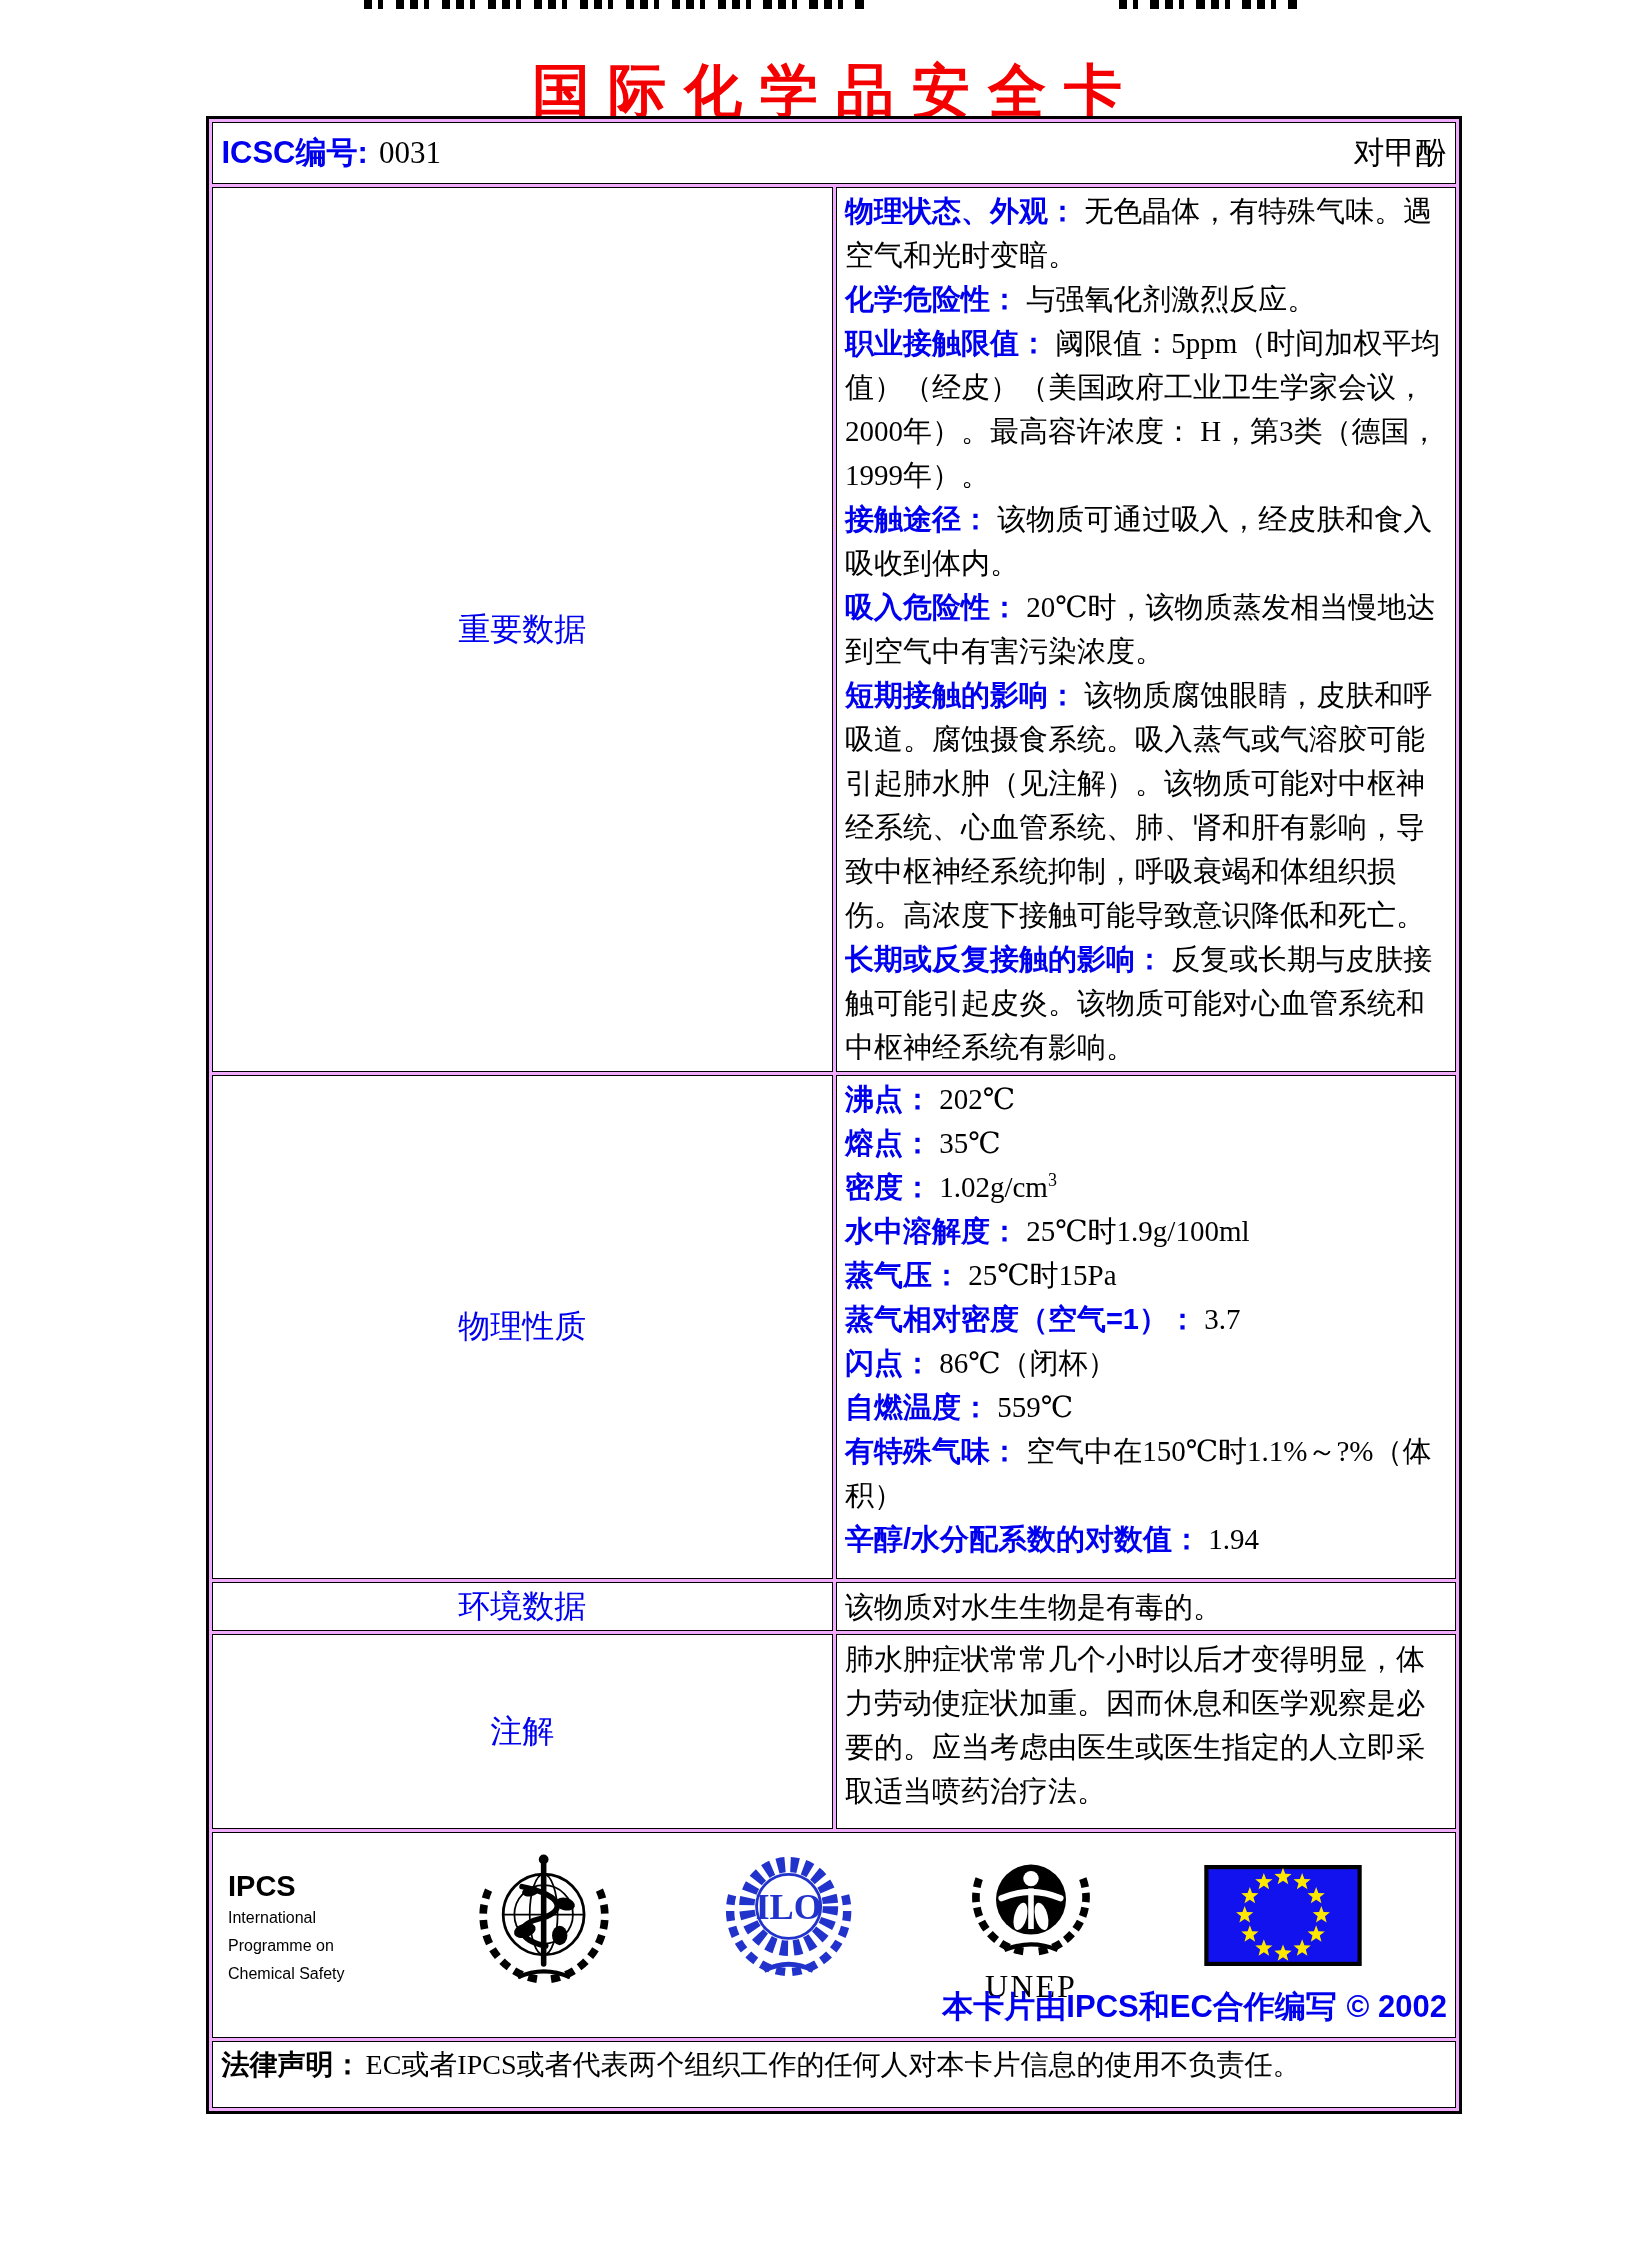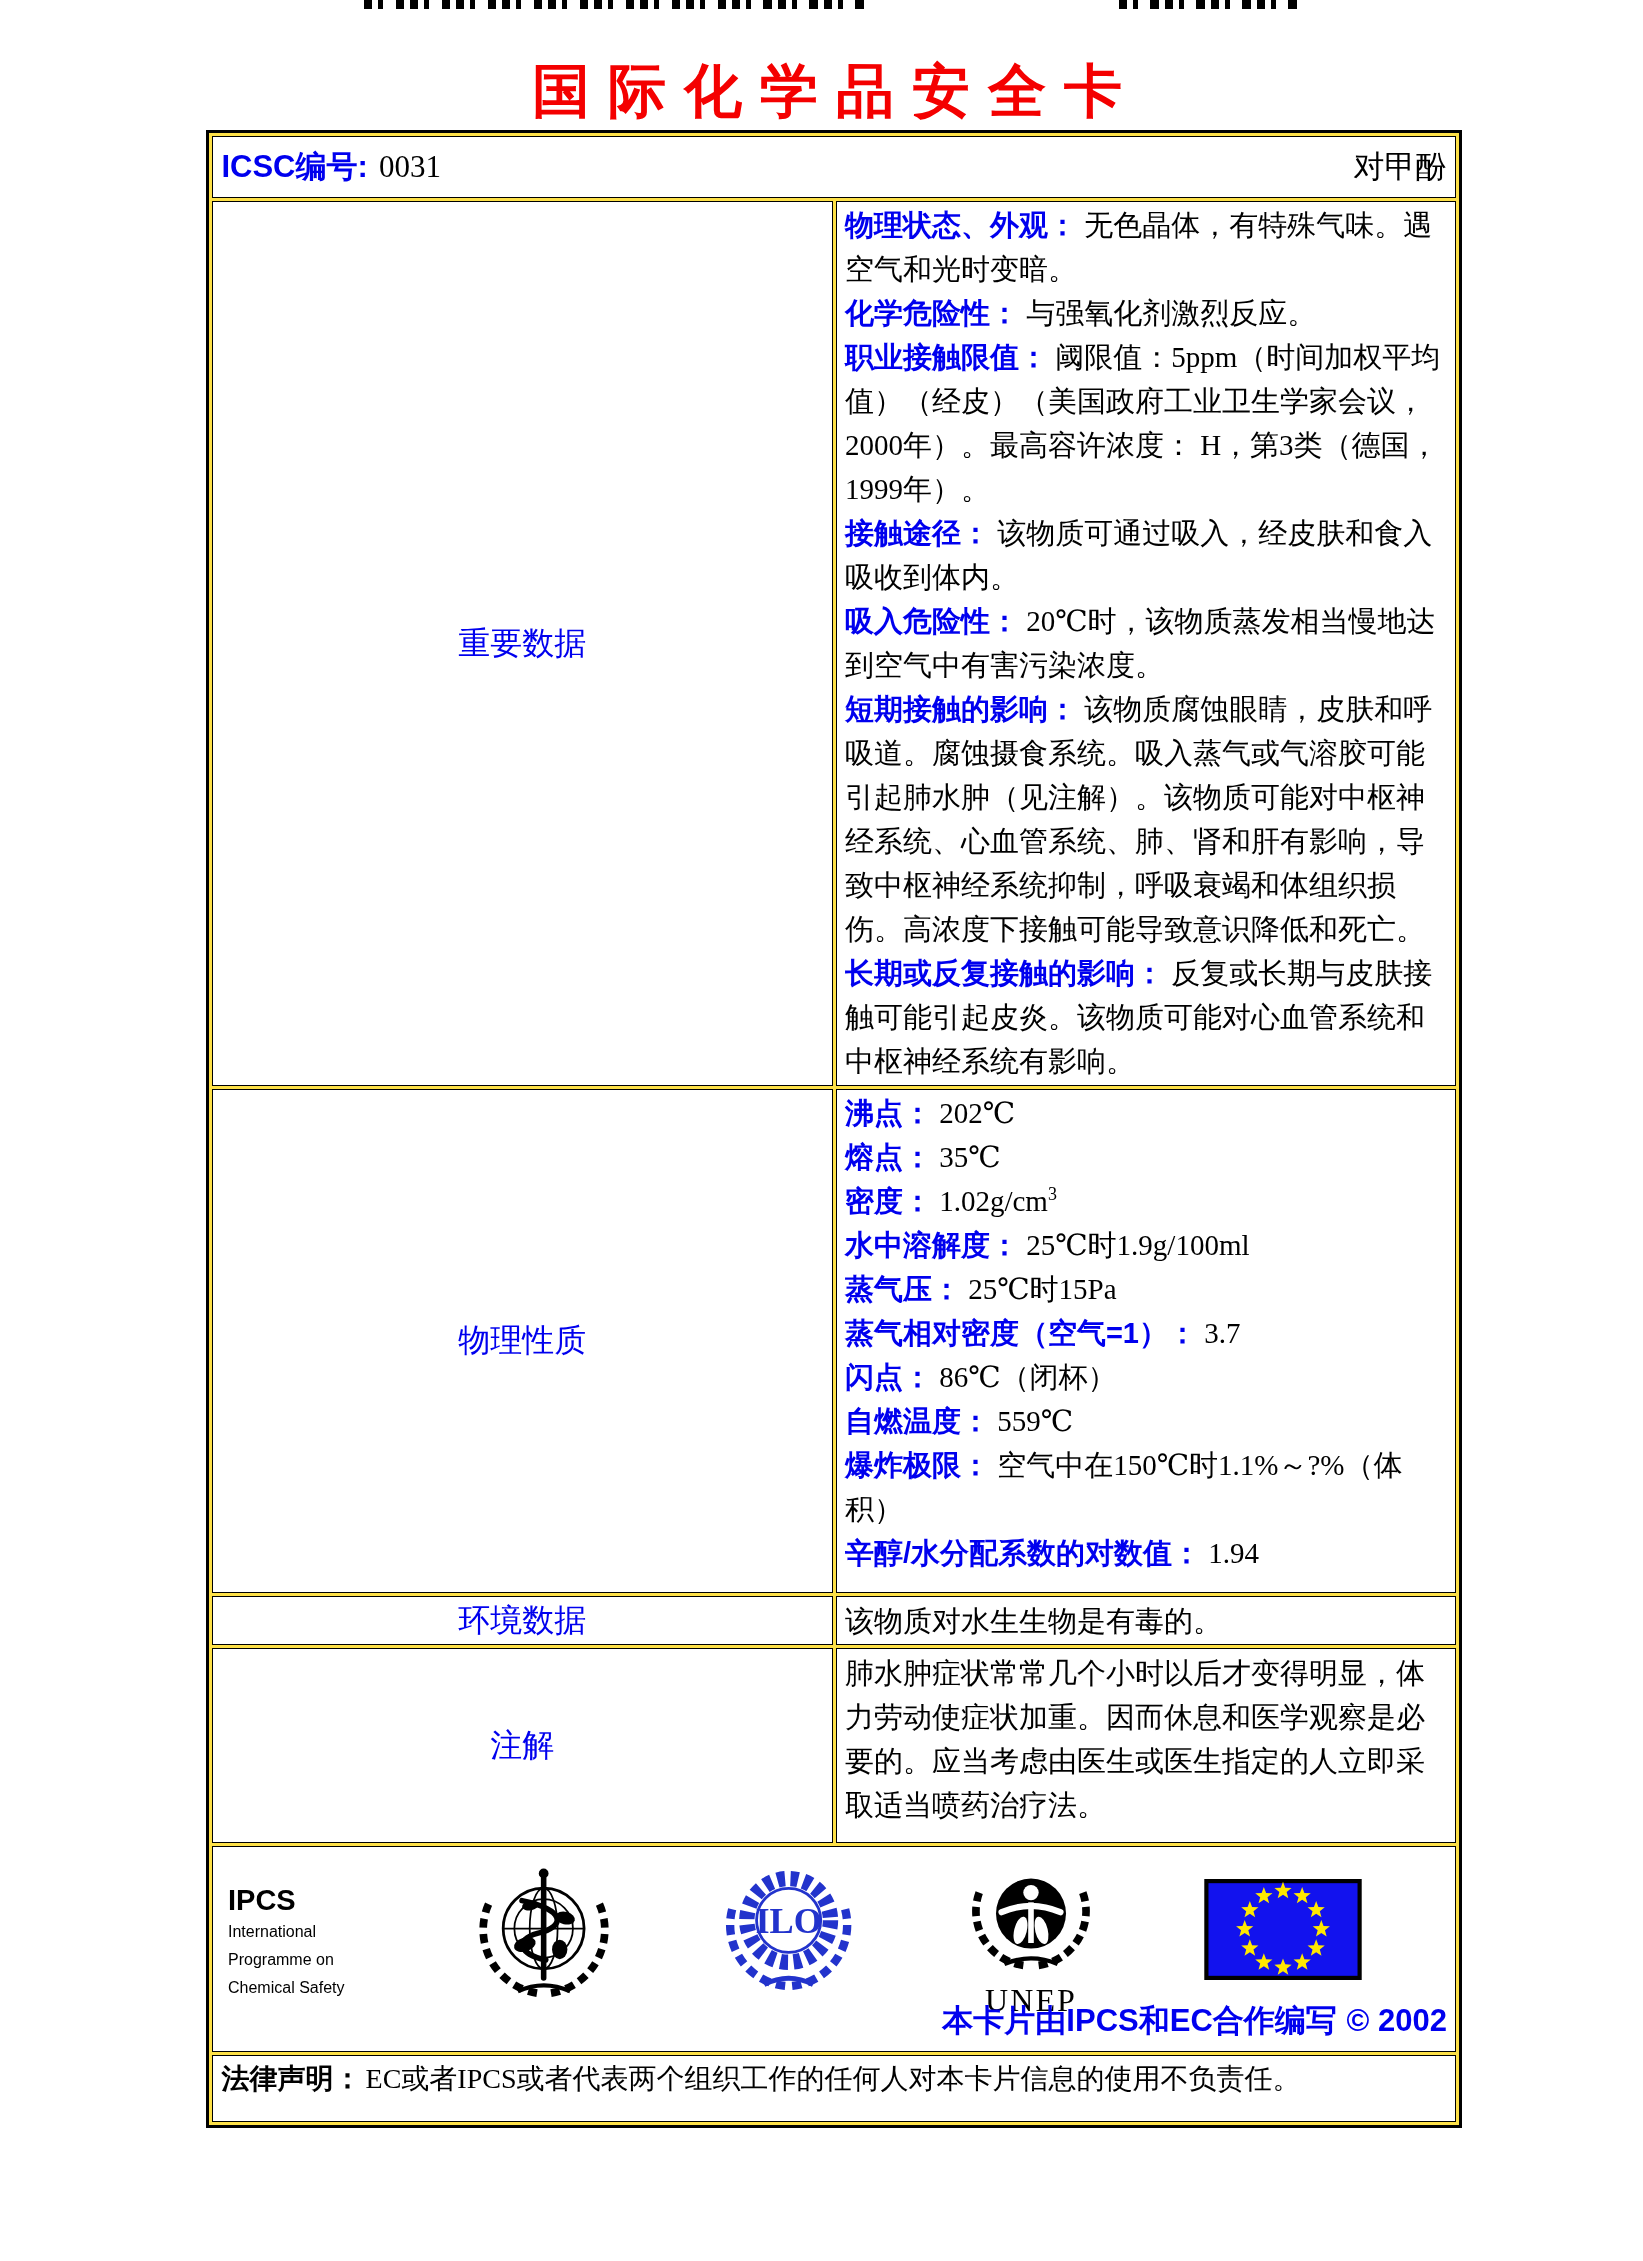--- a/index.html
+++ b/index.html
@@ -23,23 +23,23 @@
   #frag-right{left:1119px;width:178px;}
 
   .page-title{
     position:absolute;top:60px;left:210px;width:1252px;margin:0;
     text-align:center;color:var(--red);
     font-size:58px;font-weight:bold;letter-spacing:18px;line-height:1.1;
     font-family:"Liberation Serif","DejaVu Serif",serif;
   }
 
   table.card{
-    position:absolute;left:206px;top:130px;width:1256px;
+    position:absolute;left:206px;top:116px;width:1256px;
     border:3.5px solid #000;border-collapse:separate;border-spacing:3.5px;
-    table-layout:fixed;background:#fde047;
+    table-layout:fixed;background:#f0abfc;
   }
   td{
     border:1.4px solid #000;padding:1.4px 8.4px;vertical-align:top;
     font-size:29px;line-height:44px;background:#fff;overflow:hidden;
   }
   td.lbl{
     width:162px;text-align:center;vertical-align:middle;
     font-family:"Liberation Sans","DejaVu Sans",sans-serif;
     color:var(--blue);font-size:32px;line-height:39px;padding:0 2.8px;
   }
@@ -115,21 +115,21 @@
     <td class="lbl">物理性质</td>
     <td style="height:500px;">
           <div class="para"><span class="plabel">沸点：</span><span> 202℃</span></div>
           <div class="para"><span class="plabel">熔点：</span><span> 35℃</span></div>
           <div class="para"><span class="plabel">密度：</span><span> 1.02g/cm</span><sup>3</sup></div>
           <div class="para"><span class="plabel">水中溶解度：</span><span> 25℃时1.9g/100ml</span></div>
           <div class="para"><span class="plabel">蒸气压：</span><span> 25℃时15Pa</span></div>
           <div class="para"><span class="plabel">蒸气相对密度（空气=1）：</span><span> 3.7</span></div>
           <div class="para"><span class="plabel">闪点：</span><span> 86℃（闭杯）</span></div>
           <div class="para"><span class="plabel">自燃温度：</span><span> 559℃</span></div>
-          <div class="para"><span class="plabel">爆炸极限：</span><span> 空气中在150℃时1.1%～?%（体积）</span></div>
+          <div class="para"><span class="plabel">有特殊气味：</span><span> 空气中在150℃时1.1%～?%（体积）</span></div>
           <div class="para"><span class="plabel">辛醇/水分配系数的对数值：</span><span> 1.94</span></div>
         </td>
   </tr>
 
   <tr>
     <td class="lbl">环境数据</td>
     <td style="height:36px;">该物质对水生生物是有毒的。</td>
   </tr>
 
   <tr>

